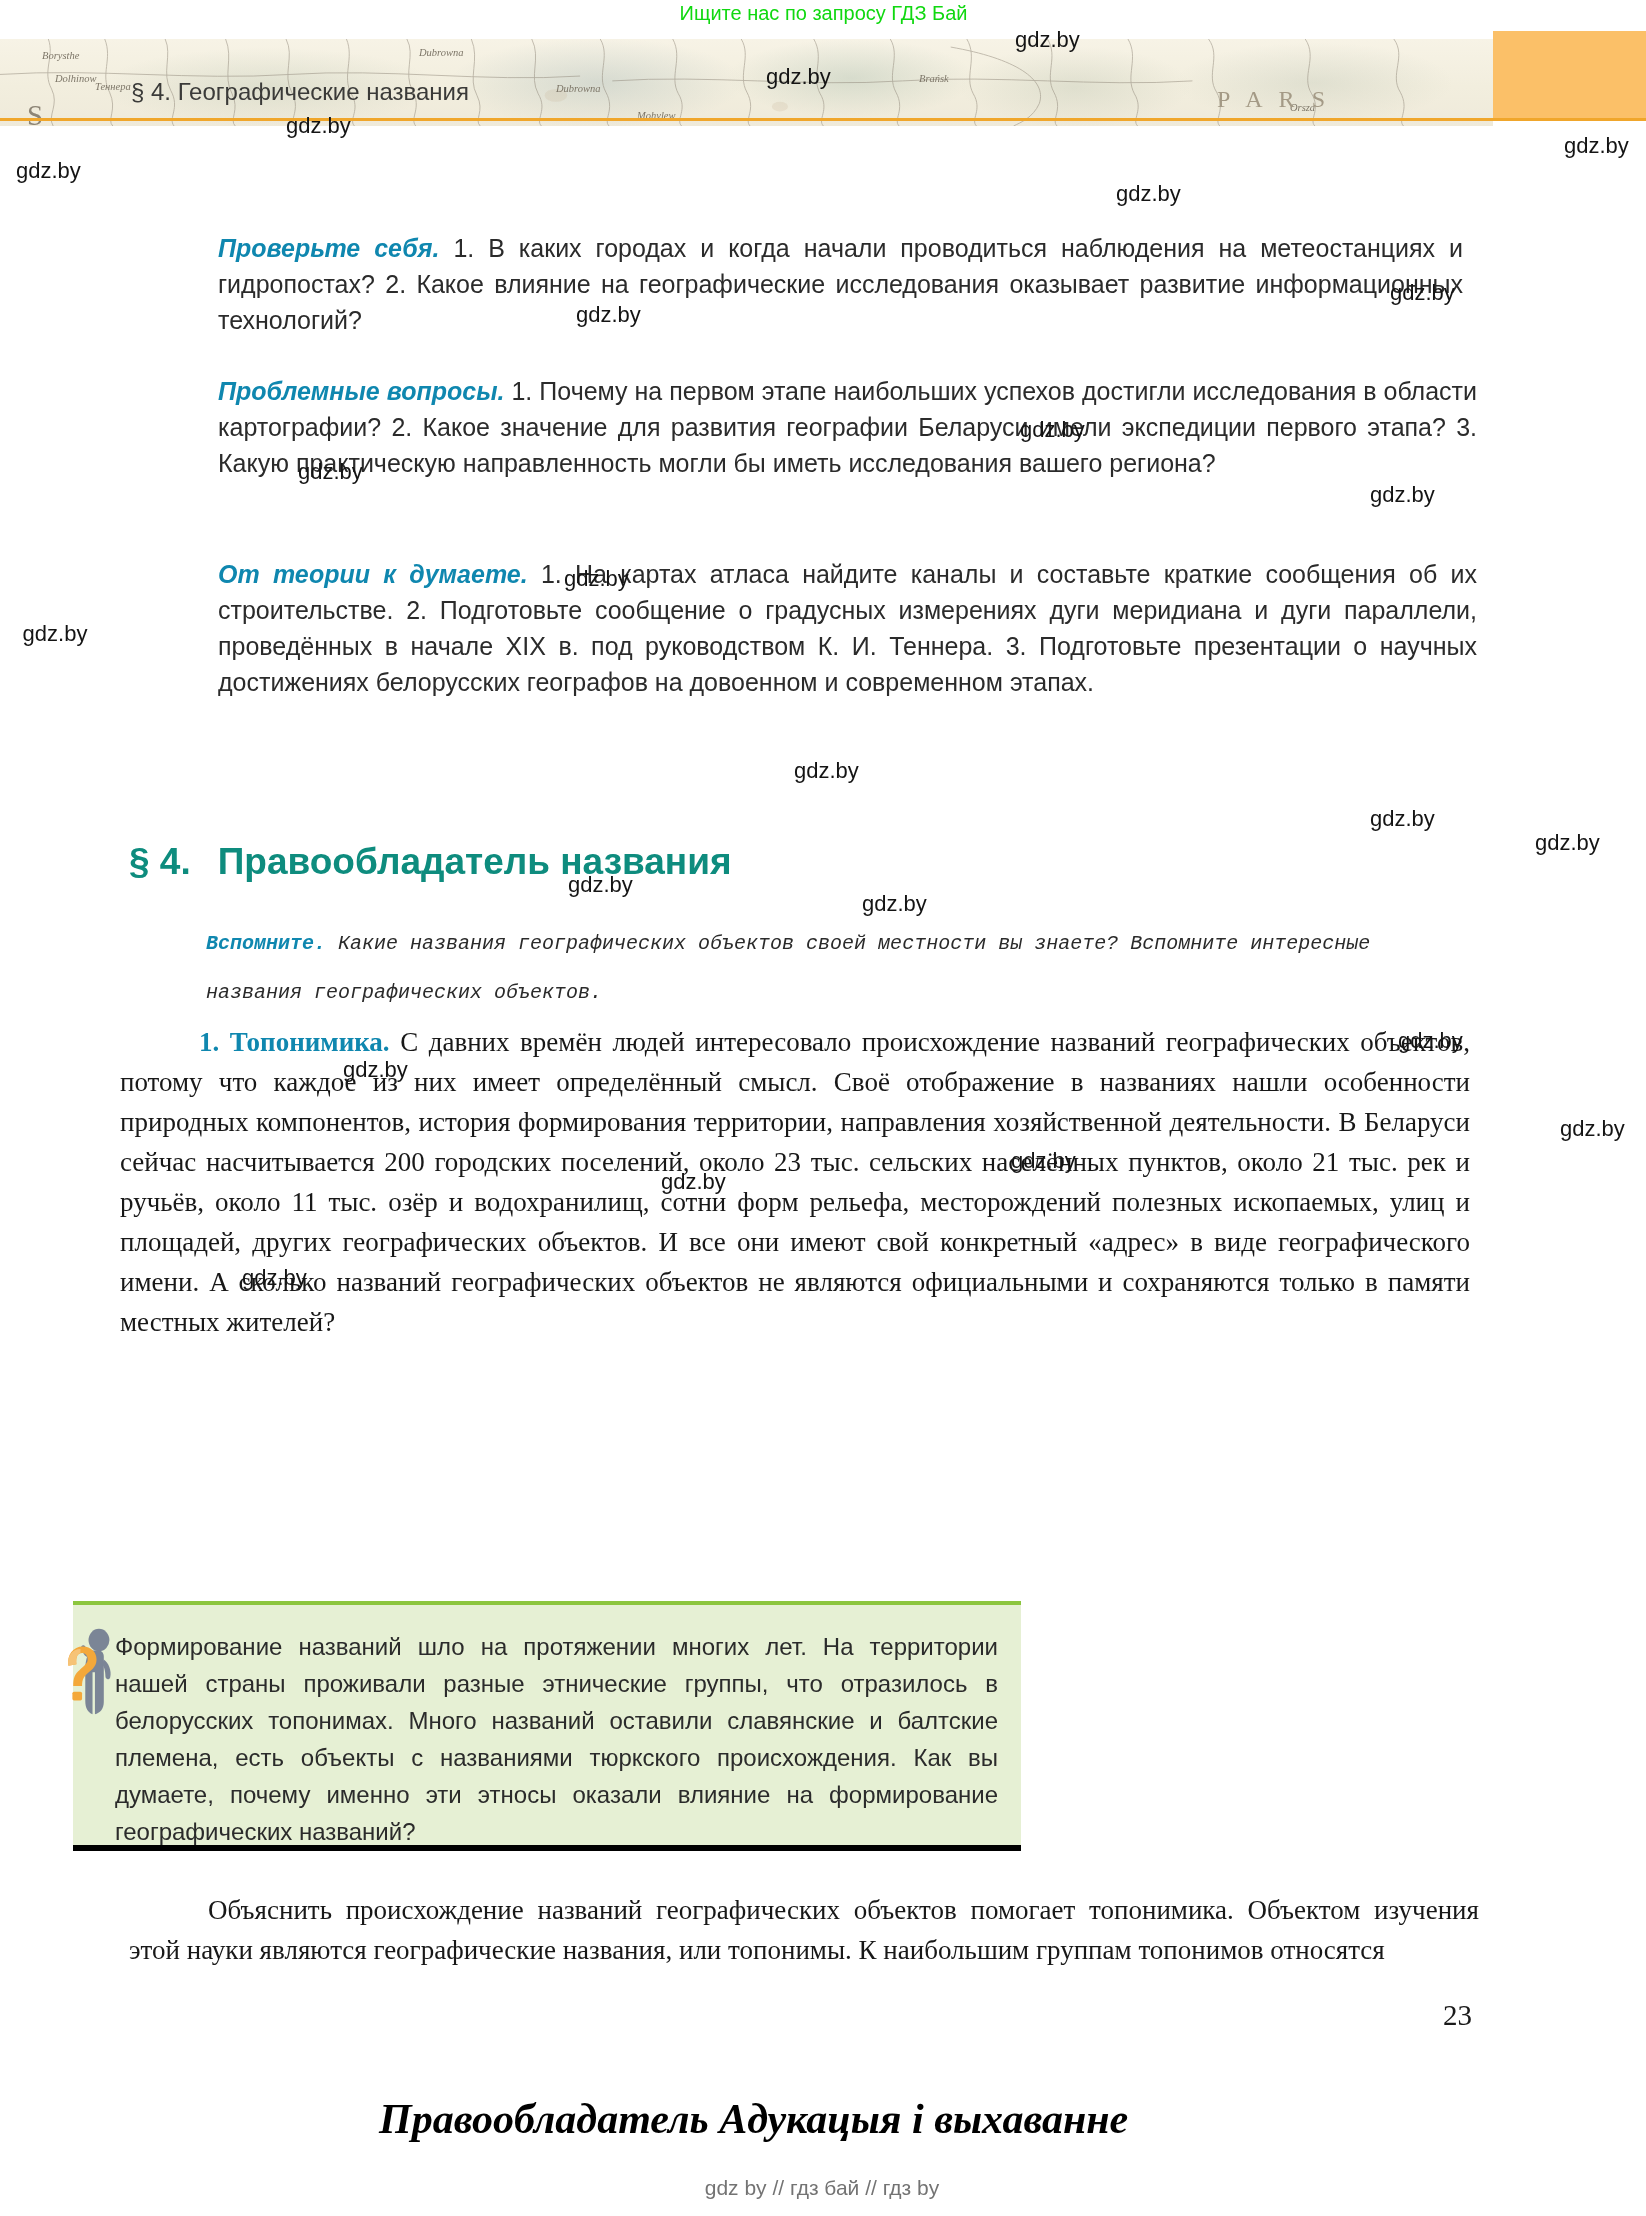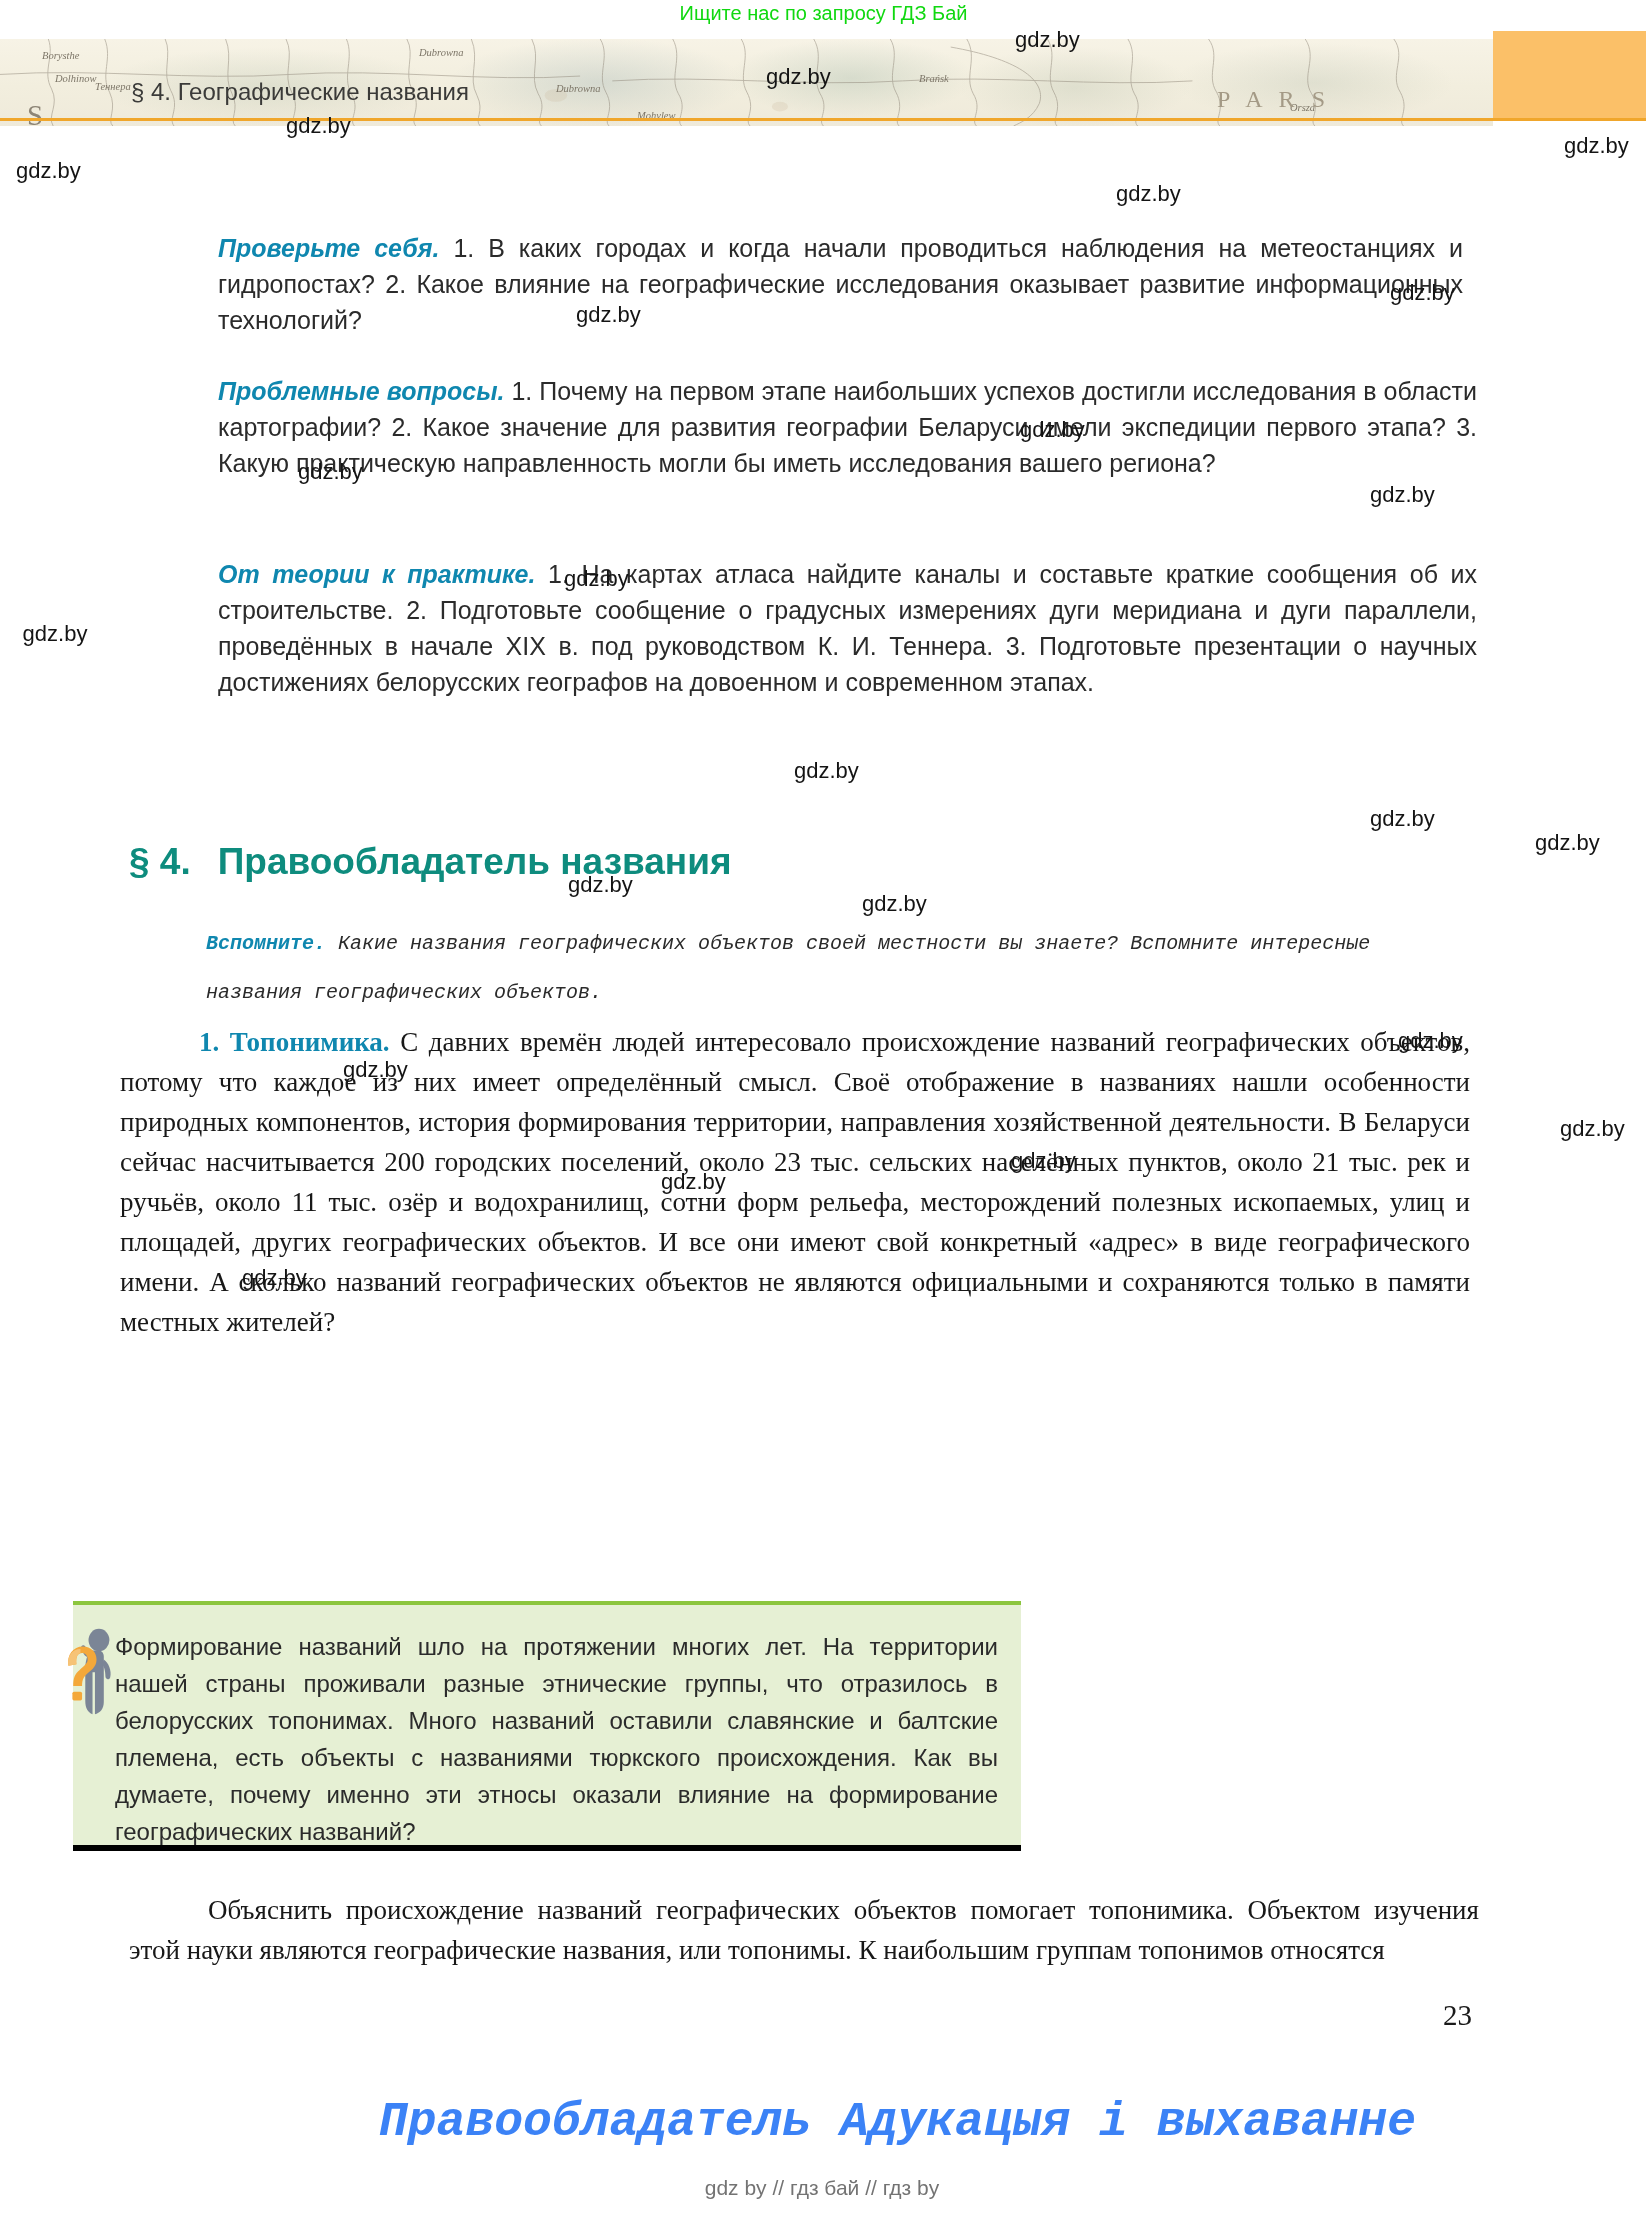--- a/index.html
+++ b/index.html
@@ -189,25 +189,25 @@
   .wm {
     position: absolute;
     font-family: "Liberation Sans", sans-serif;
     font-size: 22px;
     color: #141414;
     white-space: nowrap;
   }
   .copyright-wm {
     position: absolute;
     left: 379px; top: 2095px;
-    font-family: Liberation Mono, monospace;
-    font-style: italic;
-    font-weight: bold;
-    font-size: 48px;
-    color: #3b82f6;
+    font-family: Liberation Serif, serif;
+    font-style: italic;
+    font-weight: bold;
+    font-size: 42px;
+    color: #000000;
     white-space: nowrap;
   }
   .footer-links {
     position: absolute;
     left: 0; top: 2176px;
     width: 1644px;
     text-align: center;
     font-family: "Liberation Sans", sans-serif;
     font-size: 21px;
     color: #737373;
@@ -274,21 +274,21 @@
 
 <div class="qblock" style="left:218px; top:230px; width:1245px;">
   <span class="lead">Проверьте себя.</span><span> 1. В каких городах и когда начали проводиться наблюдения на метеостанциях и гидропостах? 2. Какое влияние на географические исследования оказывает развитие информационных технологий?</span>
 </div>
 
 <div class="qblock" style="left:218px; top:367px; width:1259px;margin-top:6px;">
   <span class="lead">Проблемные вопросы.</span><span> 1. Почему на первом этапе наибольших успехов достигли исследования в области картографии? 2. Какое значение для развития географии Беларуси имели экспедиции первого этапа? 3. Какую практическую направленность могли бы иметь исследования вашего региона?</span>
 </div>
 
 <div class="qblock" style="left:218px; top:556px; width:1259px;">
-  <span class="lead">От теории к практике.</span><span> 1. На картах атласа найдите каналы и составьте краткие сообщения об их строительстве. 2. Подготовьте сообщение о градусных измерениях дуги меридиана и дуги параллели, проведённых в начале XIX в. под руководством К. И. Теннера. 3. Подготовьте презентации о научных достижениях белорусских географов на довоенном и современном этапах.</span>
+  <span class="lead">От теории к думаете.</span><span> 1. На картах атласа найдите каналы и составьте краткие сообщения об их строительстве. 2. Подготовьте сообщение о градусных измерениях дуги меридиана и дуги параллели, проведённых в начале XIX в. под руководством К. И. Теннера. 3. Подготовьте презентации о научных достижениях белорусских географов на довоенном и современном этапах.</span>
 </div>
 
 <div class="section-heading" style="left:129px; top:841px;">
   <span class="num">§ 4.</span><span>Правообладатель названия</span>
 </div>
 
 <div class="rubric-recall" style="left:206px; top:919px; width:1265px;">
   <span class="lead">Вспомните.</span><span> Какие названия географических объектов своей местности вы знаете? Вспомните интересные названия географических объектов.</span>
 </div>
 

